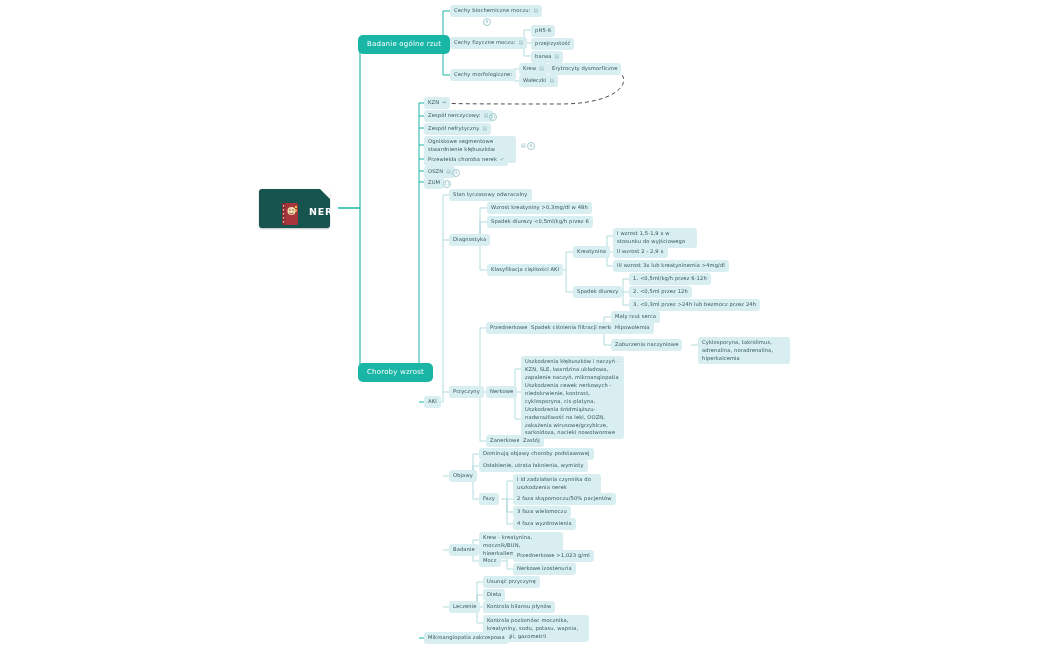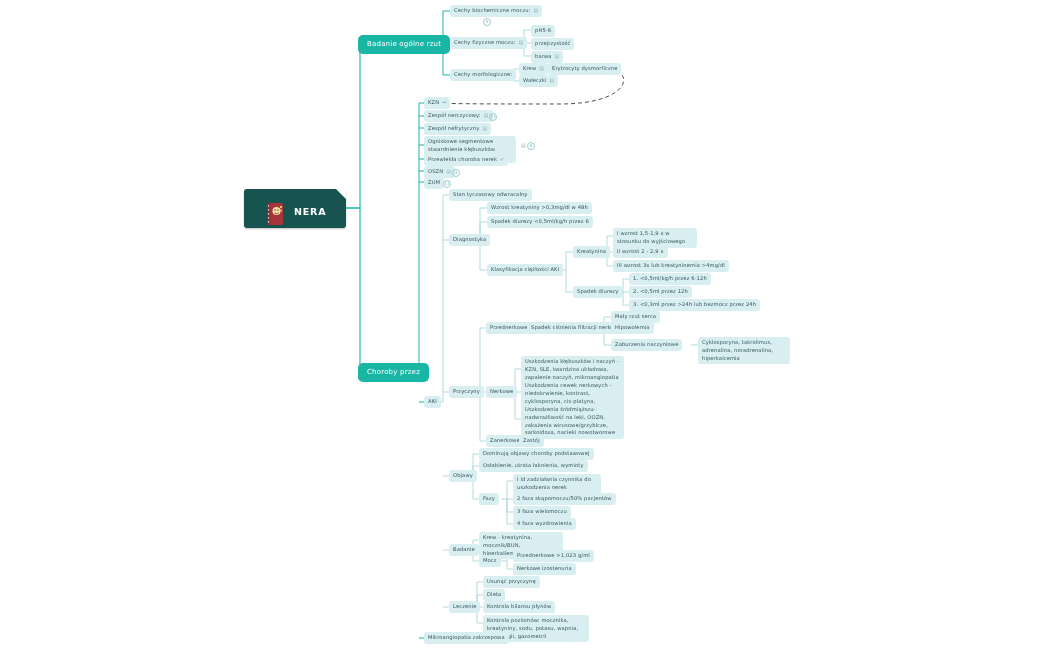--- a/index.html
+++ b/index.html
@@ -163,21 +163,21 @@
       <path d="M501 561 L507 561 L507 556 L513 556"></path>
       <path d="M507 561 L507 569 L513 569"></path>
 
       <path d="M470 607 L477 607 L477 582 L483 582"></path>
       <path d="M477 607 L477 595 L483 595"></path>
       <path d="M477 607 L477 607 L483 607"></path>
       <path d="M477 607 L477 623 L483 623"></path>
     </g>
   </svg>
 
-  <div class="root" style="left:244px;top:189px;width:102px;height:39px;">
+  <div class="root" style="left:259px;top:189px;width:71px;height:39px;">
     <div class="dogear"></div>
     <svg class="bookicon" viewBox="0 0 22 24">
       <rect x="3" y="1" width="16" height="22" rx="1.5" fill="#a8353c"></rect>
       <rect x="3" y="1" width="3.5" height="22" fill="#8d2b32"></rect>
       <circle cx="12.5" cy="9" r="4" fill="#f3dfae"></circle>
       <circle cx="11" cy="8" r=".7" fill="#6b2a2e"></circle>
         <circle cx="14" cy="8" r=".7" fill="#6b2a2e"></circle>
       <path d="M10.6 11 q1.9 1.5 3.8 0" stroke="#6b2a2e" stroke-width=".8" fill="none"></path>
       <rect x="16" y="4" width="2" height="2" fill="#e8c24a"></rect>
       <rect x="16" y="7.5" width="2" height="2" fill="#e8c24a"></rect>
@@ -210,21 +210,21 @@
 
   <div class="node" style="left:450px;top:69px;">Cechy morfologiczne:</div>
   <div class="node" style="left:519px;top:63px;">
     <span>Krew</span><span class="badge">▤</span>
   </div>
   <div class="node" style="left:548px;top:63px;">Erytrocyty dysmorficzne</div>
   <div class="node" style="left:519px;top:75px;">
     <span>Wałeczki</span><span class="badge">▤</span>
   </div>
 
-  <div class="node lvl1" style="left:358px;top:363px;">Choroby przez</div>
+  <div class="node lvl1" style="left:358px;top:363px;">Choroby wzrost</div>
 
   <div class="node" style="left:424px;top:97px;">
     <span>KZN</span><span class="badge">⬅</span>
   </div>
   <div class="node" style="left:424px;top:110px;">
     <span>Zespół nerczycowy:</span><span class="badge">▤</span>
   </div>
   <div class="circ" style="left:489px;top:113px;">11</div>
 
   <div class="node" style="left:424px;top:123px;">

